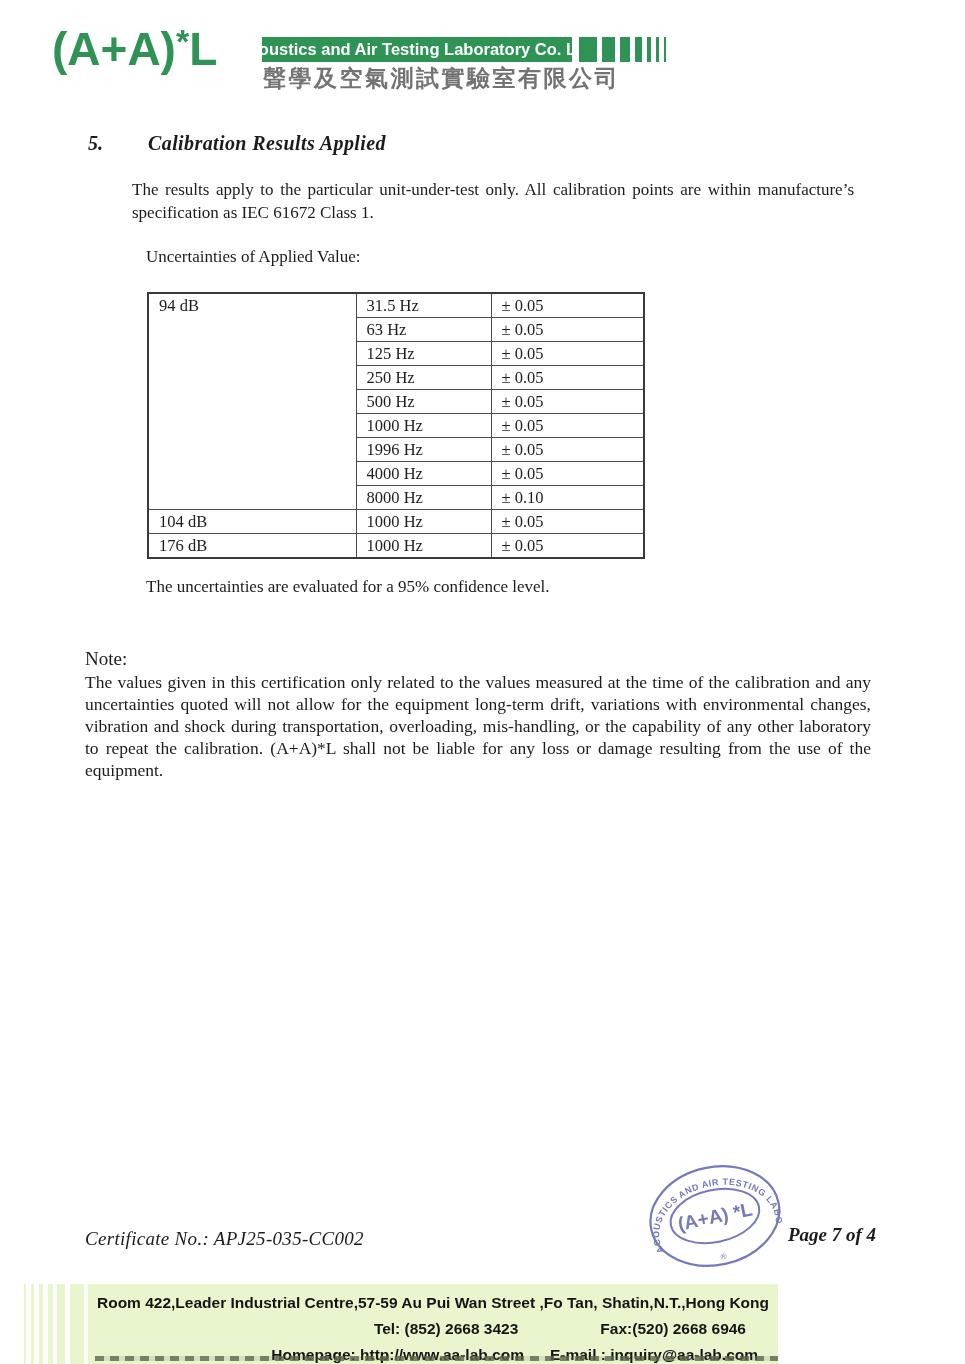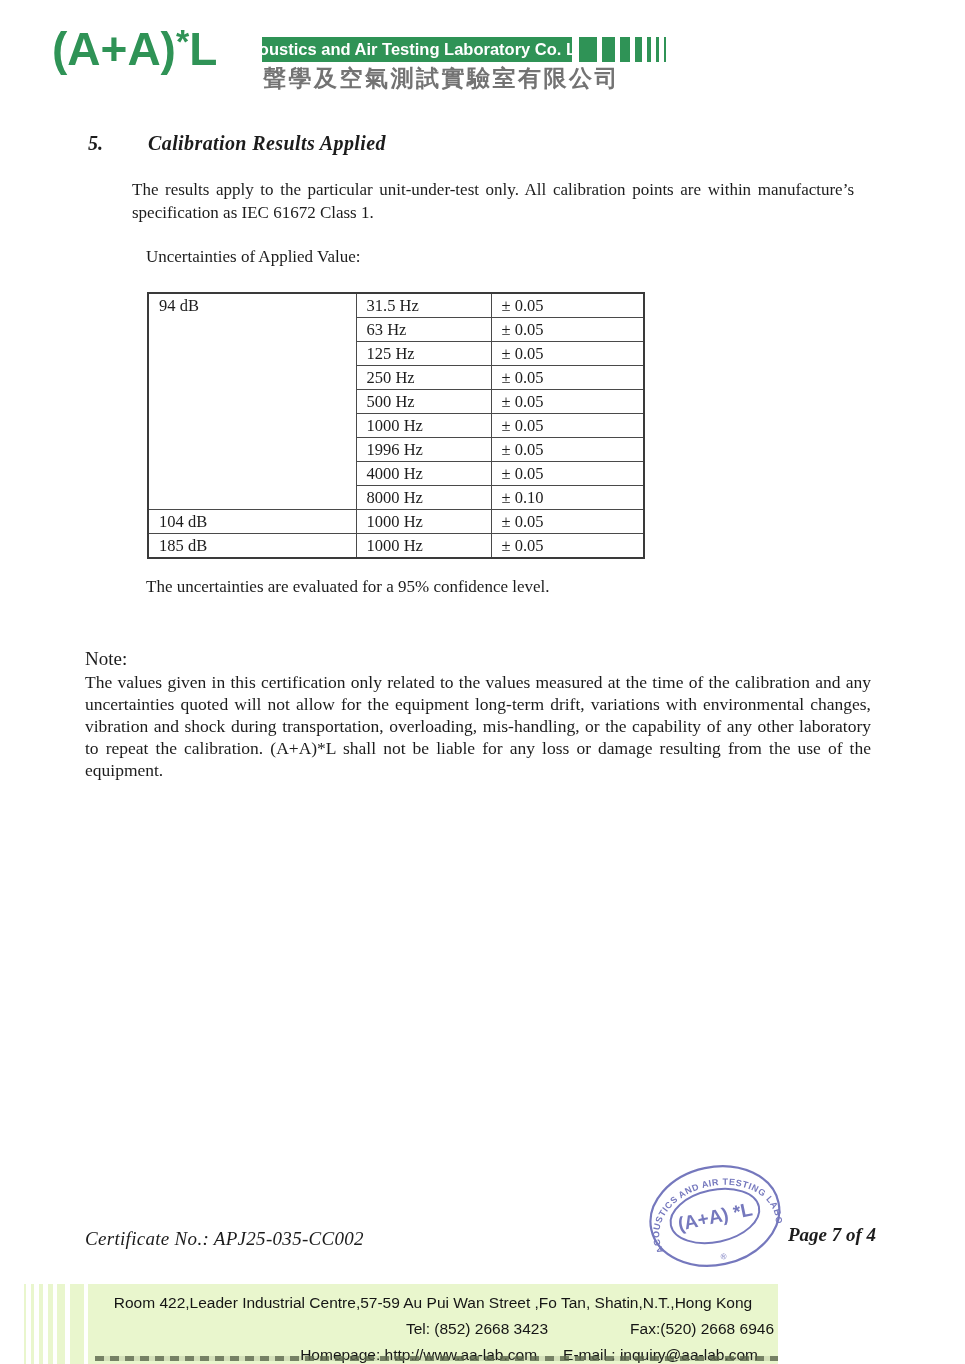--- a/index.html
+++ b/index.html
@@ -50,25 +50,25 @@
   .note-body{position:absolute;left:85px;top:671px;width:786px;font-size:17.5px;line-height:22px;text-align:justify;}
   
   .cert-line{position:absolute;left:85px;top:1228px;font-style:italic;font-size:19px;letter-spacing:0.3px;}
   .page-line{position:absolute;left:788px;top:1224px;font-style:italic;font-weight:bold;font-size:19px;}
   .stamp{position:absolute;left:645px;top:1164px;width:140px;height:105px;transform:rotate(-12deg);opacity:0.92;}
   
   .footer{position:absolute;left:0;top:1284px;width:965px;height:80px;}
   .footer .stripe{position:absolute;top:0;height:80px;background:#e9f6cd;}
   .footer-bar{
     position:absolute;left:88px;top:0;width:690px;height:80px;background:#e9f6cd;
-    font-family:"Liberation Sans", sans-serif;font-weight:normal;font-size:15.5px;color:#151515;
+    font-family:"Liberation Sans", sans-serif;font-weight:bold;font-size:15.5px;color:#151515;
     padding-top:6px;box-sizing:border-box;
   }
   .footer-bar .l1{text-align:center;line-height:26px;white-space:nowrap;}
-  .footer-bar .l2{display:flex;justify-content:flex-end;gap:82px;padding-right:4px;line-height:26px;}
+  .footer-bar .l2{display:flex;justify-content:flex-end;gap:82px;padding-right:32px;line-height:26px;}
   .footer-bar .l3{display:flex;justify-content:flex-end;gap:26px;padding-right:20px;line-height:26px;}
   .footer-edge{
     position:absolute;left:95px;top:72px;width:683px;height:5px;
     background:repeating-linear-gradient(90deg,#59644a 0 9px, rgba(89,100,74,0.18) 9px 15px);
     opacity:0.8;
   }
 </style>
 </head>
 <body>
 
@@ -138,21 +138,21 @@
       <tr>
         <td>8000 Hz</td>
         <td>±  0.10</td>
       </tr>
       <tr>
         <td class="level-cell" rowspan="1">104 dB</td>
         <td>1000 Hz</td>
         <td>±  0.05</td>
       </tr>
       <tr>
-        <td class="level-cell" rowspan="1">185 dB</td>
+        <td class="level-cell" rowspan="1">176 dB</td>
         <td>1000 Hz</td>
         <td>±  0.05</td>
       </tr>
     </tbody>
 </table>
 
 <div class="conf-line">The uncertainties are evaluated for a 95% confidence level.</div>
 
 <div class="note-label">Note:</div>
 <div class="note-body">The values given in this certification only related to the values measured at the time of the calibration and any uncertainties quoted will not allow for the equipment long-term drift, variations with environmental changes, vibration and shock during transportation, overloading, mis-handling, or the capability of any other laboratory to repeat the calibration. (A+A)*L shall not be liable for any loss or damage resulting from the use of the equipment.</div>

